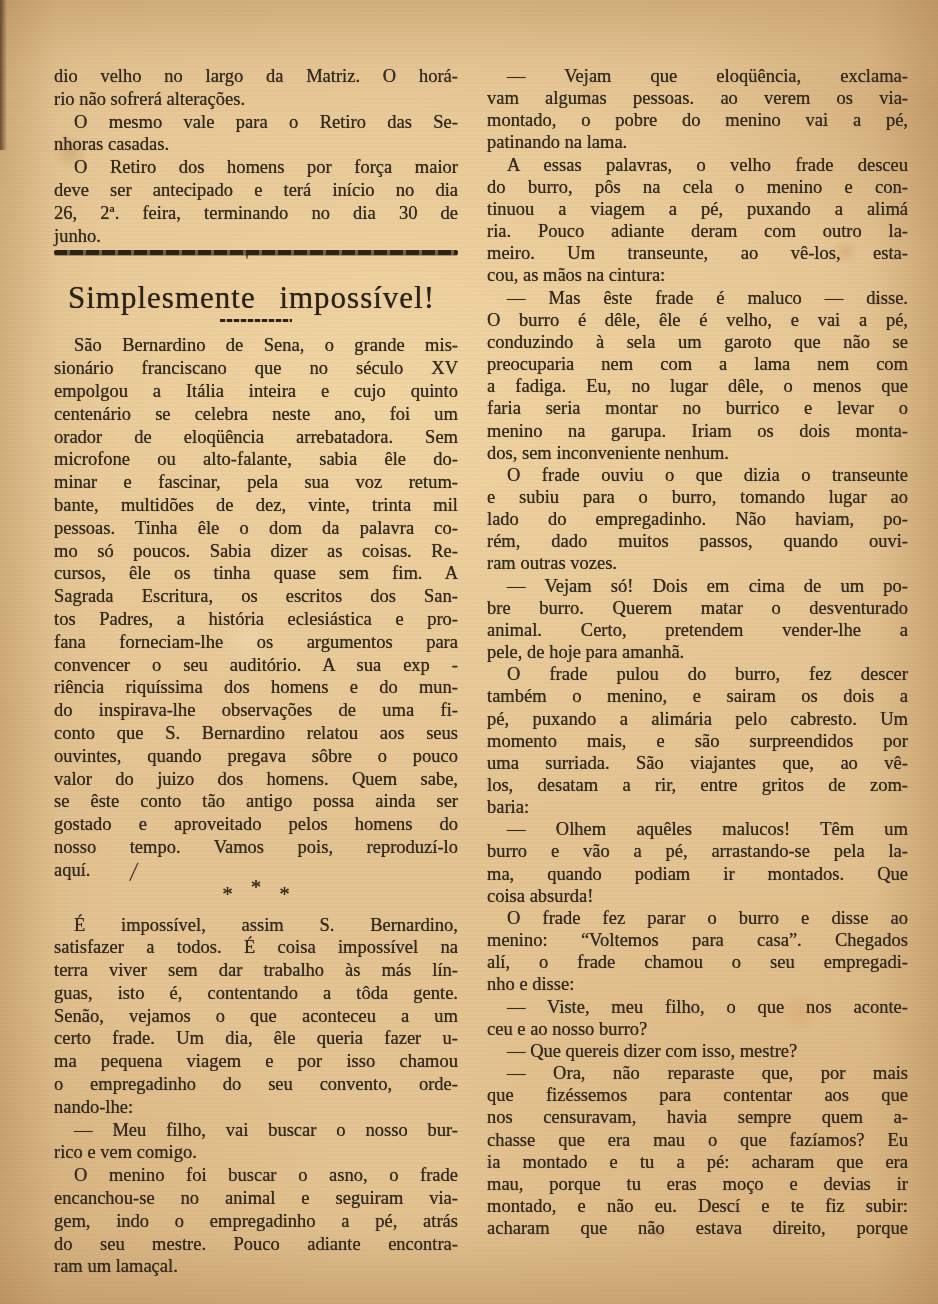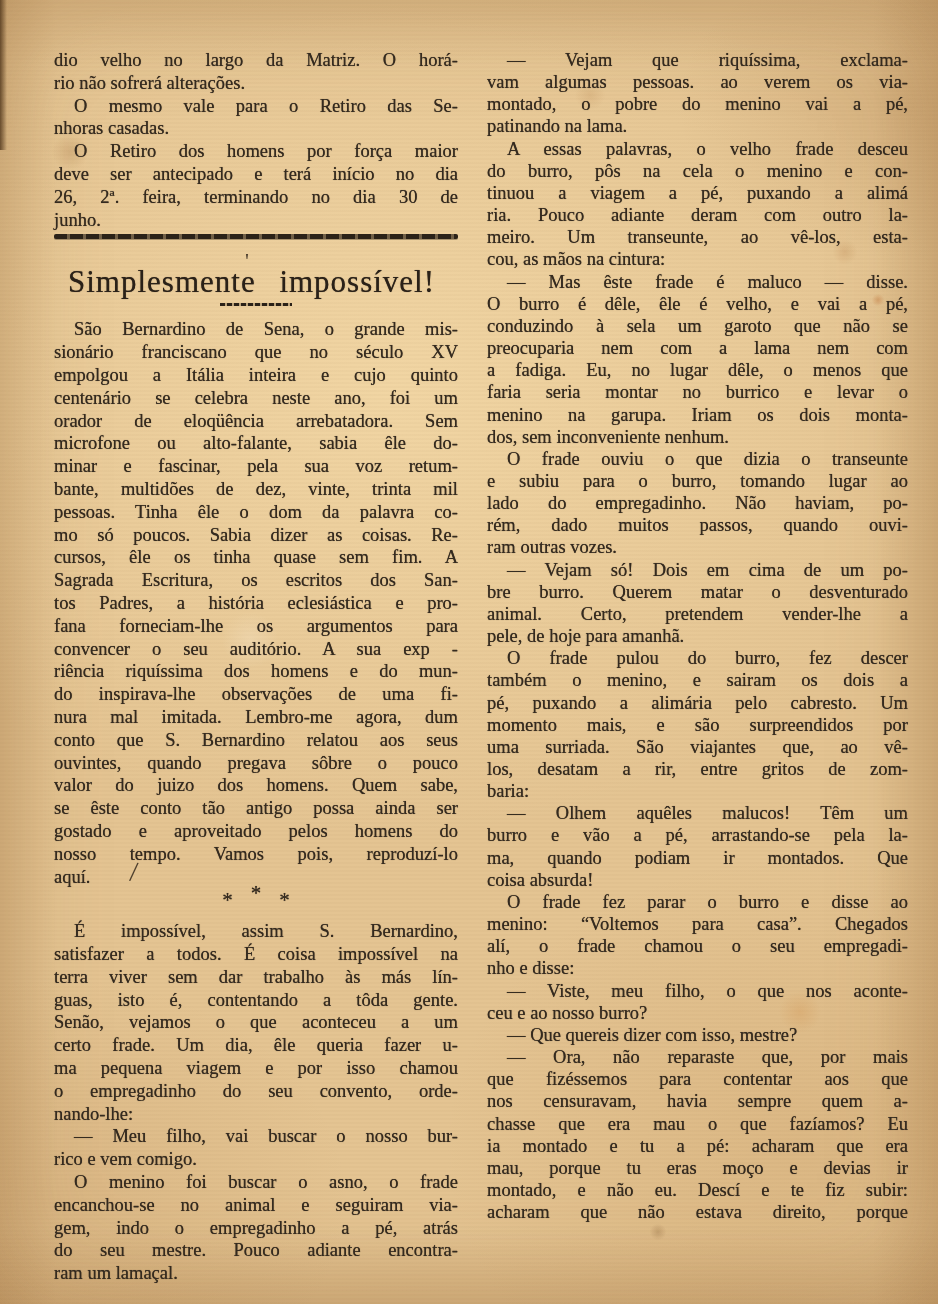--- a/index.html
+++ b/index.html
@@ -25,21 +25,21 @@
       radial-gradient(circle 12px at 658px 1232px, rgba(120,80,40,.26), transparent 70%),
       radial-gradient(circle 22px at 590px 95px,  rgba(160,105,50,.15), transparent 70%),
       radial-gradient(circle 40px at 250px 640px, rgba(250,240,220,.25), transparent 70%),
       repeating-linear-gradient(0deg, rgba(120,85,45,.03) 0 2px, transparent 2px 4px);
     box-shadow: inset 0 0 110px rgba(135,88,40,.28);
   }
   .edge-left{
     position:absolute;left:0;top:0;width:7px;height:150px;pointer-events:none;
     background:linear-gradient(90deg, rgba(70,45,20,.75), rgba(70,45,20,0));
   }
-  .column{position:absolute;top:49px;color:#342a1f;}
+  .column{position:absolute;top:65px;color:#342a1f;}
   .col-left{left:54px;width:404px;--lh:22.8px;}
   .col-right{left:487px;width:421px;--lh:22.15px;}
   .para{margin:0;}
   .line{
     font-size:18.5px;line-height:var(--lh);
     text-align:justify;text-align-last:justify;
     text-shadow:0 0 .7px rgba(46,36,26,.85);
     white-space:normal;
   }
   .line.last{text-align:center;text-align-last:left;}
@@ -101,21 +101,20 @@
         <div class="line">bante, multidões de dez, vinte, trinta mil</div>
         <div class="line">pessoas. Tinha êle o dom da palavra co-</div>
         <div class="line">mo só poucos. Sabia dizer as coisas. Re-</div>
         <div class="line">cursos, êle os tinha quase sem fim. A</div>
         <div class="line">Sagrada Escritura, os escritos dos San-</div>
         <div class="line">tos Padres, a história eclesiástica e pro-</div>
         <div class="line">fana forneciam-lhe os argumentos para</div>
         <div class="line">convencer o seu auditório. A sua exp -</div>
         <div class="line">riência riquíssima dos homens e do mun-</div>
         <div class="line">do inspirava-lhe observações de uma fi-</div>
-        <div class="line">nura mal imitada. Lembro-me agora, dum</div>
         <div class="line">conto que S. Bernardino relatou aos seus</div>
         <div class="line">ouvintes, quando pregava sôbre o pouco</div>
         <div class="line">valor do juizo dos homens. Quem sabe,</div>
         <div class="line">se êste conto tão antigo possa ainda ser</div>
         <div class="line">gostado e aproveitado pelos homens do</div>
         <div class="line">nosso tempo. Vamos pois, reproduzí-lo</div>
         <div class="line last">aquí.</div>
       </div>
       <div class="separator"><span class="ast">*</span><span class="ast mid">*</span><span class="ast">*</span></div>
       <div class="para">
@@ -136,21 +135,21 @@
       <div class="para">
         <div class="line indent">O menino foi buscar o asno, o frade</div>
         <div class="line">encanchou-se no animal e seguiram via-</div>
         <div class="line">gem, indo o empregadinho a pé, atrás</div>
         <div class="line">do seu mestre. Pouco adiante encontra-</div>
         <div class="line last">ram um lamaçal.</div>
       </div>
     </div>
   <div class="column col-right">
       <div class="para">
-        <div class="line indent">— Vejam que riquíssima, exclama-</div>
+        <div class="line indent">— Vejam que eloqüência, exclama-</div>
         <div class="line">vam algumas pessoas. ao verem os via-</div>
         <div class="line">montado, o pobre do menino vai a pé,</div>
         <div class="line last">patinando na lama.</div>
       </div>
       <div class="para">
         <div class="line indent">A essas palavras, o velho frade desceu</div>
         <div class="line">do burro, pôs na cela o menino e con-</div>
         <div class="line">tinuou a viagem a pé, puxando a alimá</div>
         <div class="line">ria. Pouco adiante deram com outro la-</div>
         <div class="line">meiro. Um transeunte, ao vê-los, esta-</div>

